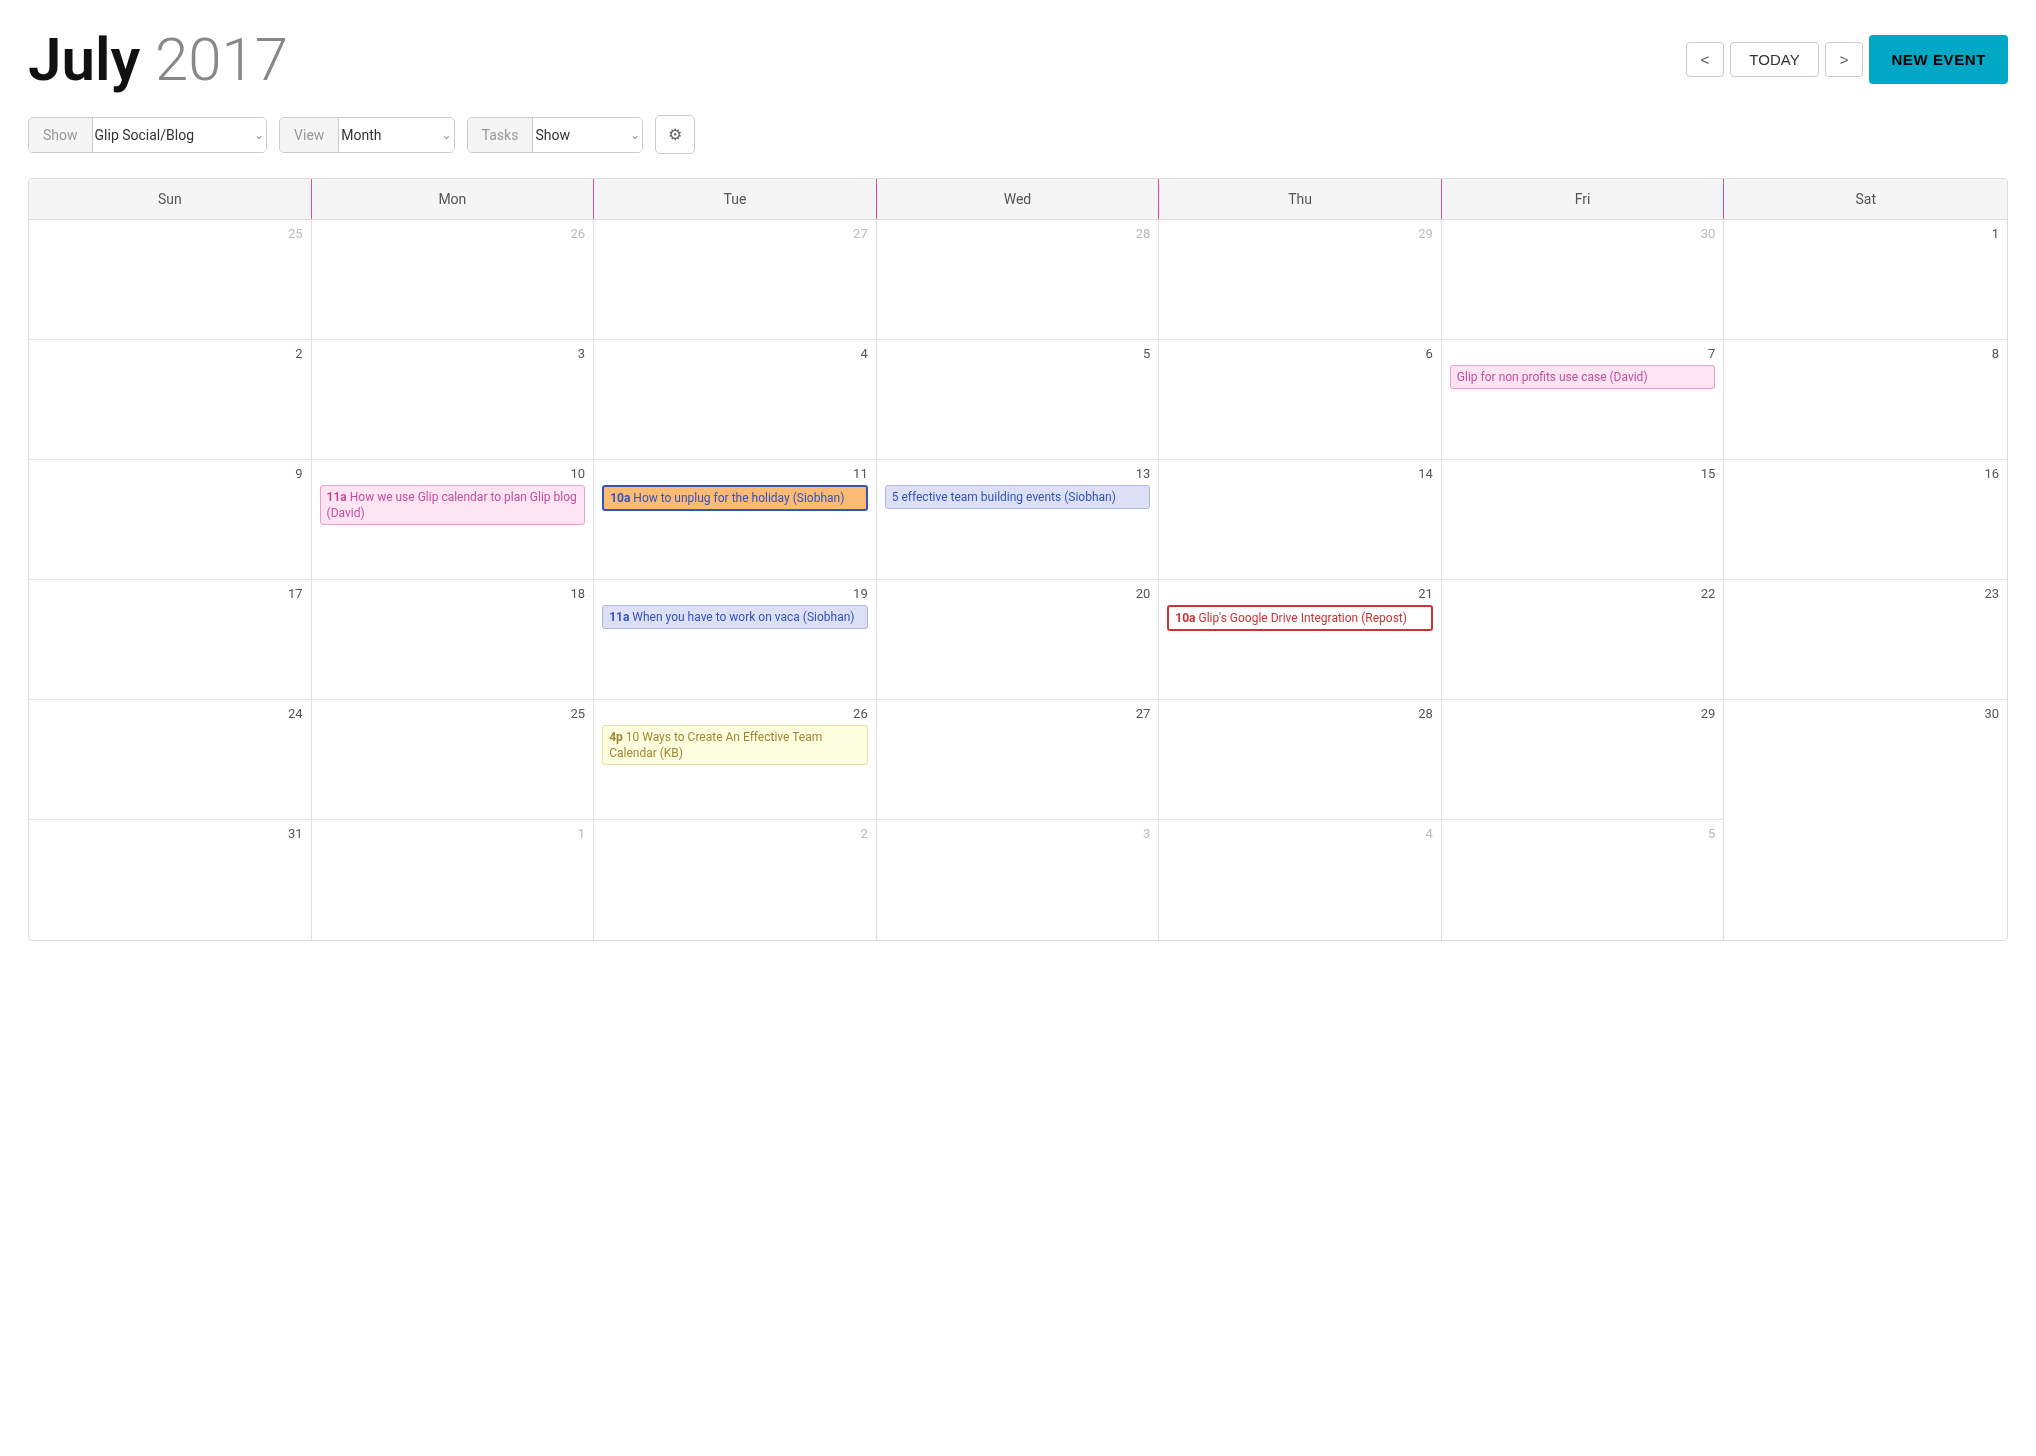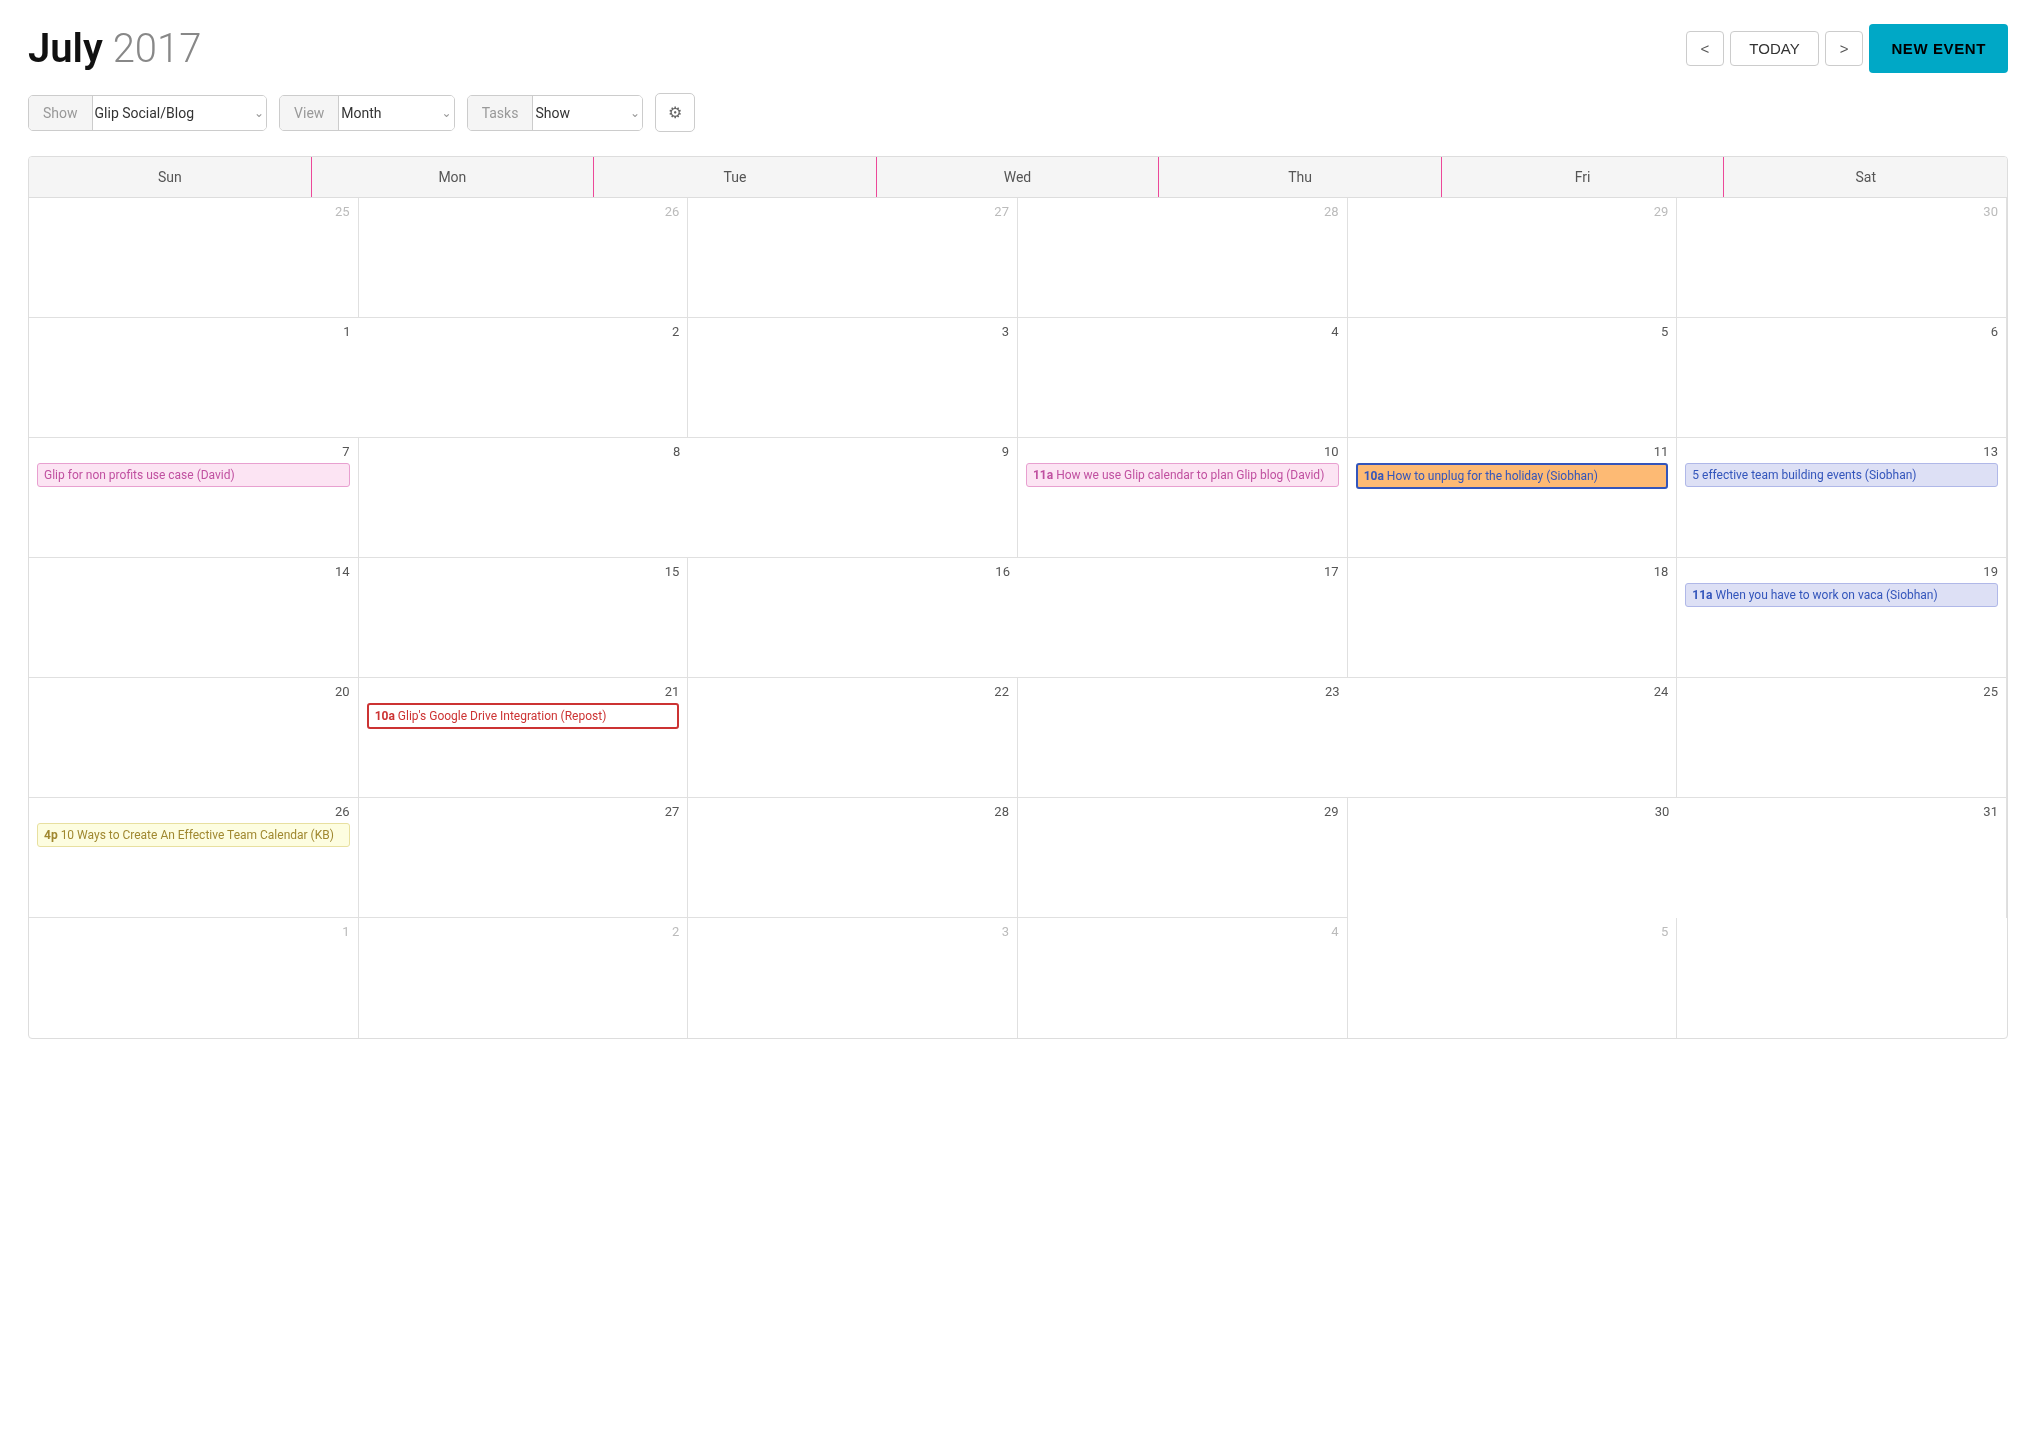--- a/index.html
+++ b/index.html
@@ -9,21 +9,21 @@
       color: #333;
       padding: 24px 28px;
     }
     .header {
       display: flex;
       align-items: center;
       justify-content: space-between;
       margin-bottom: 20px;
     }
     .header-title {
-      font-size: 40px;
+      font-size: 60px;
       font-weight: 300;
       color: #222;
     }
     .header-title span.month {
       font-weight: 600;
       color: #111;
     }
     .header-title span.year {
       font-weight: 300;
       color: #888;
@@ -121,21 +121,21 @@
       text-align: center;
       padding: 12px 0;
       font-size: 14px;
       color: #555;
       font-weight: 400;
       border-right: 1px solid #ec4899;
     }
     .calendar-header-cell:last-child { border-right: none; }
     .calendar-body {
       display: grid;
-      grid-template-columns: repeat(6, 1fr);
+      grid-template-columns: repeat(7, 1fr);
     }
     .cal-cell {
       min-height: 120px;
       border-right: 1px solid #e0e0e0;
       border-bottom: 1px solid #e0e0e0;
       padding: 6px 8px;
       vertical-align: top;
       position: relative;
     }
     .cal-cell:nth-child(7n) { border-right: none; }

